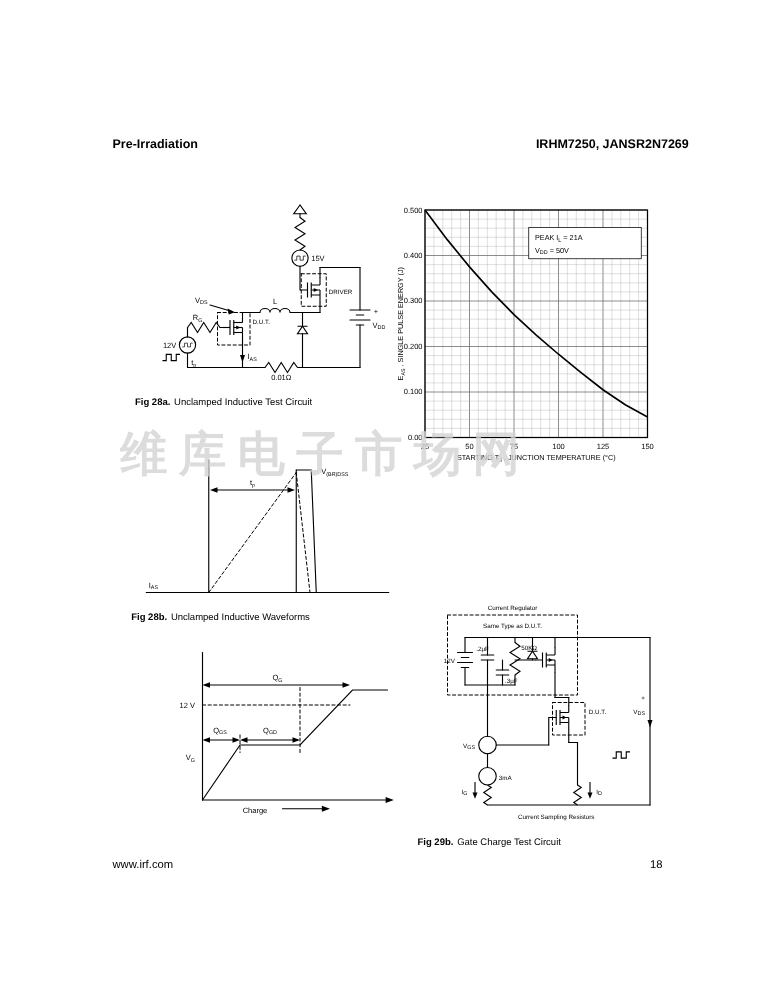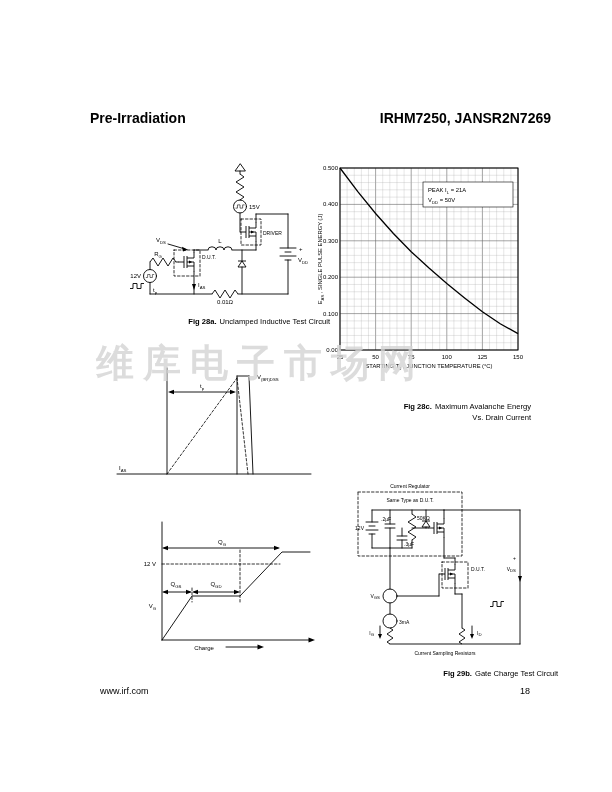--- a/index.html
+++ b/index.html
@@ -1,26 +1,26 @@
 <!DOCTYPE html>
 <html><head>
 <meta charset="utf-8">
 <style>
   *{box-sizing:border-box}
   body{margin:0;background:#9a9a9a;display:flex;justify-content:center;font-family:"Liberation Sans",sans-serif}
   .page{position:relative;width:612px;height:792px;background:#fff;color:#000;overflow:hidden}
-  .hdr{position:absolute;top:110px;font-size:14px;font-weight:bold}
+  .hdr{position:absolute;top:110px;font-size:10px;font-weight:bold}
   .hdr.left{left:90px}
   .hdr.right{right:61px}
   .ftr{position:absolute;top:686px;font-size:9px}
-  .ftr.left{left:100px}
+  .ftr.left{left:90px}
   .ftr.right{right:82px}
   .wm{position:absolute;left:96px;top:338px;font-size:38px;font-weight:bold;color:#d4d4d4;letter-spacing:9px;z-index:9;pointer-events:none;white-space:nowrap;opacity:.8}
   .fig{position:absolute}
-  .caption{position:absolute;font-size:7.6px;text-align:right}
+  .caption{position:absolute;font-size:7.6px;text-align:left}
   .caption b{margin-right:3px}
   svg.sch line,svg.sch path,svg.sch rect,svg.sch circle,svg.sch polyline{stroke:#000;stroke-width:.9;fill:none;stroke-linecap:round}
   svg.sch .fil{fill:#000;stroke:none}
   svg.sch .dsh{stroke-dasharray:2.5,2;stroke-width:.8}
   svg.sch text{fill:#000;stroke:none;font-size:6px}
   svg.sch text.sm{font-size:5px}
   tspan.sub{font-size:4.3px}
   #avalanche-plot text{fill:#000;font-size:6px}
   #avalanche-plot .axt{font-size:5.8px}
 </style>
@@ -204,24 +204,20 @@
       <g>
         <rect x="108" y="19" width="90" height="25" fill="#ffffff" stroke="#000" stroke-width="0.6"></rect>
         <text x="113" y="29" class="axt"><tspan>PEAK I</tspan><tspan class="sub" dy="1.6">L</tspan><tspan dy="-1.6"> = 21A</tspan></text>
         <text x="113" y="39" class="axt"><tspan>V</tspan><tspan class="sub" dy="1.6">DD</tspan><tspan dy="-1.6"> = 50V</tspan></text>
       </g>
       <path id="chart-curve" fill="none" stroke="#000" stroke-width="1.3" d="M25.0,5.0 L42.8,28.7 L60.6,50.5 L78.4,70.5 L96.2,88.7 L114.0,105.1 L131.8,120.4 L149.6,134.9 L167.4,148.8 L185.2,160.8 L203.0,170.6"></path>
       <text class="axt" x="114" y="205" text-anchor="middle"><tspan>STARTING T</tspan><tspan class="sub" dy="1.6">J</tspan><tspan dy="-1.6"> , JUNCTION TEMPERATURE (°C)</tspan></text>
       <text class="axt" transform="translate(7,96) rotate(-90)" text-anchor="middle"><tspan>E</tspan><tspan class="sub" dy="1.6">AS</tspan><tspan dy="-1.6"> , SINGLE PULSE ENERGY (J)</tspan></text>
     </svg>
   </div>
-  <div class="caption" style="left:335px;top:401px;width:196px;line-height:11px">
-    <div><b>Fig 28c.</b><span>Maximum Avalanche Energy</span></div>
-    <div>Vs. Drain Current</div>
-  </div>
 
   <svg class="sch fig" style="left:115px;top:362px" width="200" height="122" viewBox="0 0 200 122">
     <g>
       <line x1="52" y1="6" x2="52" y2="112"></line>
       <line x1="2" y1="112" x2="196" y2="112"></line>
     </g>
     <g>
       <line x1="122" y1="112" x2="122" y2="14"></line>
       <line x1="122" y1="14" x2="134" y2="14"></line>
       <line x1="134" y1="14" x2="138" y2="112"></line>
@@ -232,20 +228,21 @@
     </g>
     <g>
       <line x1="56" y1="30" x2="118" y2="30"></line>
       <path d="M53,30 L59,27.8 L59,32.2 Z" class="fil"></path>
       <path d="M121,30 L115,27.8 L115,32.2 Z" class="fil"></path>
     </g>
     <text x="4" y="108"><tspan>I</tspan><tspan class="sub" dy="1.6">AS</tspan></text>
     <text x="87" y="26" text-anchor="middle"><tspan>t</tspan><tspan class="sub" dy="1.6">p</tspan></text>
     <text x="142" y="17"><tspan>V</tspan><tspan class="sub" dy="1.6">(BR)DSS</tspan></text>
   </svg>
+  <div class="caption" style="left:105px;top:489px;width:222px"><b>Fig 28b.</b><span>Unclamped Inductive Waveforms</span></div>
 
   <svg class="sch fig" style="left:112px;top:512px" width="210" height="140" viewBox="0 0 210 140">
     <g>
       <line x1="50" y1="10" x2="50" y2="128"></line>
       <line x1="50" y1="128" x2="198" y2="128"></line>
       <path d="M203,128 L196.5,125.6 L196.5,130.4 Z" class="fil"></path>
     </g>
     <polyline points="50,128 80,84 128,84 170,40 198,40"></polyline>
     <g>
       <line x1="50" y1="52" x2="168" y2="52" class="dsh"></line>
@@ -351,20 +348,20 @@
       <line x1="94" y1="32" x2="170" y2="32"></line>
       <line x1="170" y1="32" x2="170" y2="166"></line>
       <line x1="40" y1="166" x2="170" y2="166"></line>
       <path d="M168,98 L170,104 L172,98 Z" class="fil"></path>
       <use href="#pulse" transform="translate(140,126)"></use>
     </g>
     <text x="166" y="82" text-anchor="end" class="sm">+</text>
     <text x="166" y="93" text-anchor="end" class="sm"><tspan>V</tspan><tspan class="sub" dy="1.4">DS</tspan></text>
     <text x="95" y="177" text-anchor="middle" class="sm">Current Sampling Resistors</text>
   </svg>
-  <div class="caption" style="left:360px;top:669px;width:198px"><b>Fig 29b.</b><span>Gate Charge Test Circuit</span></div>
+  <div class="caption" style="left:334px;top:669px;width:198px"><b>Fig 29b.</b><span>Gate Charge Test Circuit</span></div>
 
   <div class="wm">维库电子市场网</div>
 
   <div class="ftr left">www.irf.com</div>
   <div class="ftr right">18</div>
 
 </div>
 
 </body></html>

